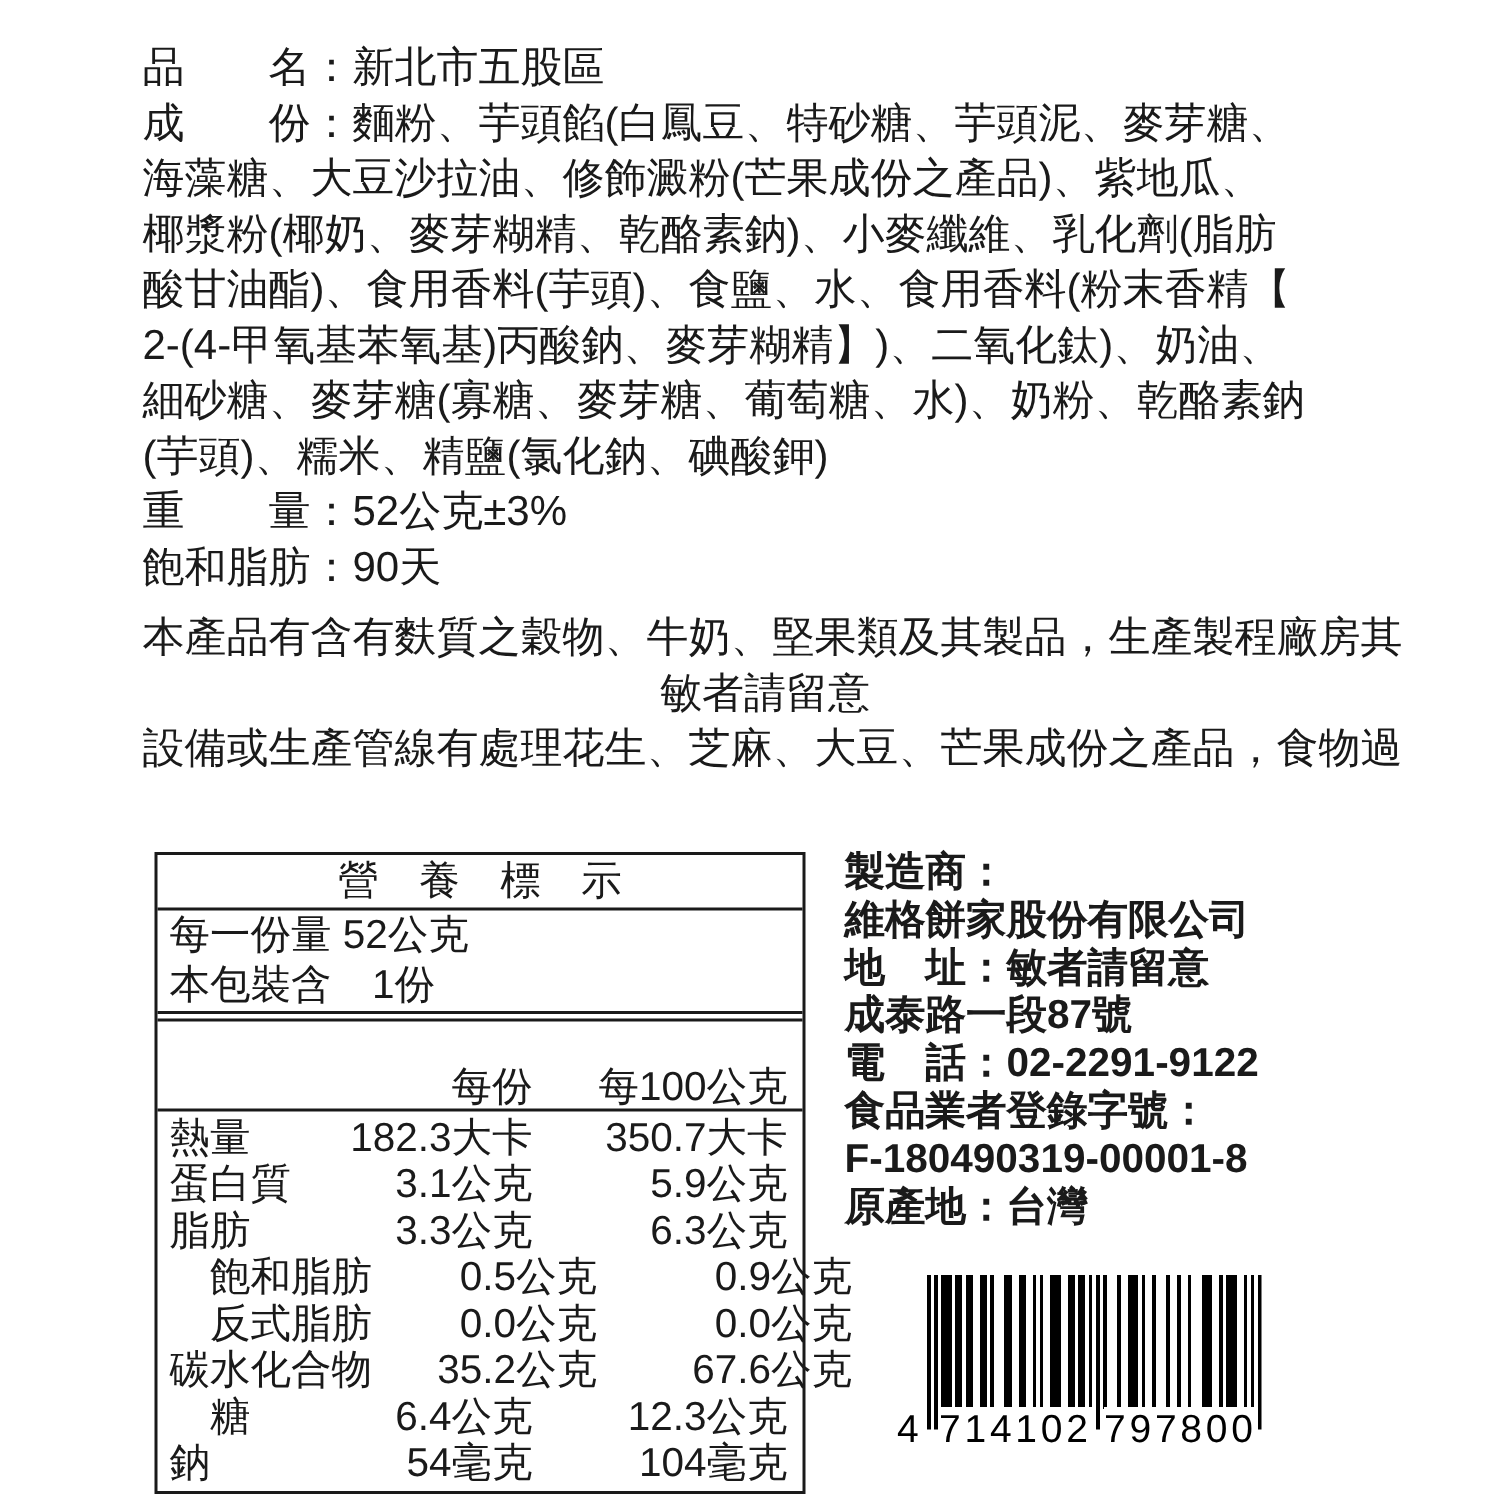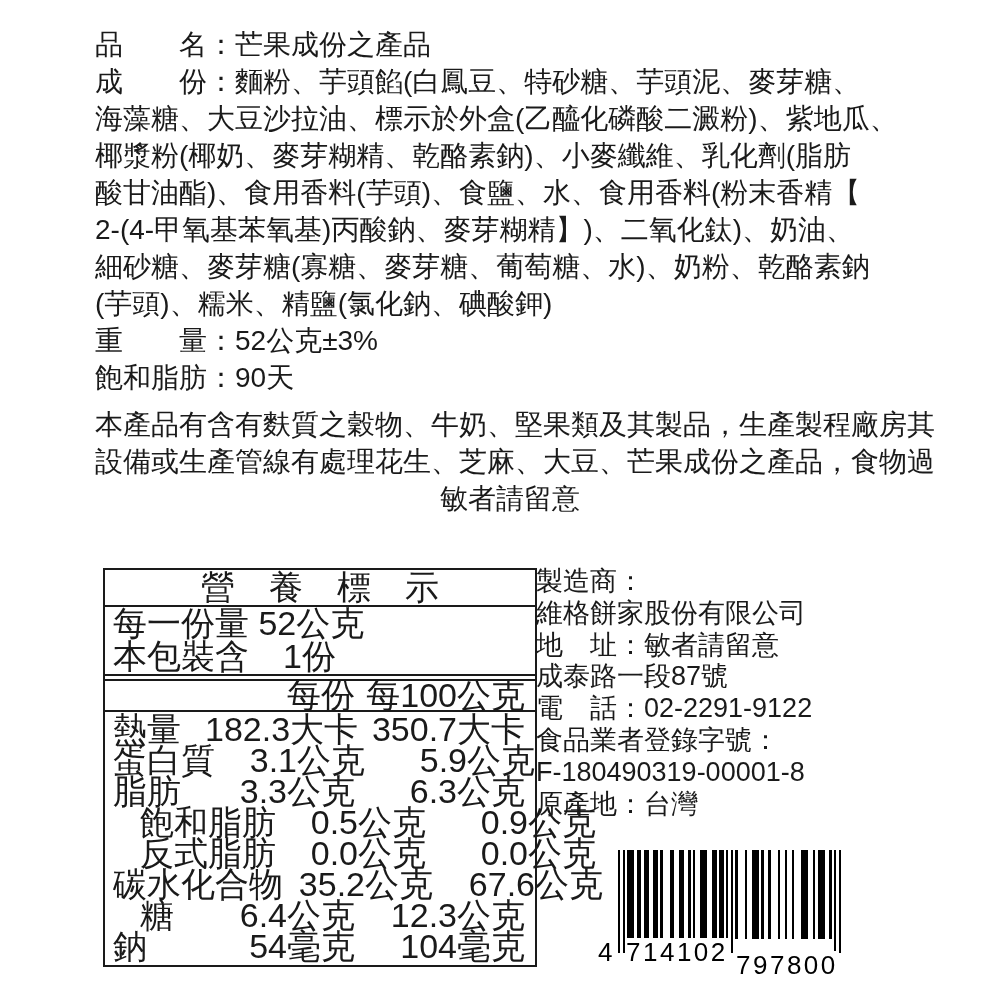--- a/index.html
+++ b/index.html
@@ -11,69 +11,69 @@
   }
   .label-text{
     position:absolute;left:95px;top:26px;width:830px;
     font-size:28px;line-height:37px;font-weight:500;
     white-space:nowrap;
   }
   .allergy-block{margin-top:10px;text-align:center;}
   .nutrition-table{
     position:absolute;left:103px;top:568px;width:434px;
     box-sizing:border-box;border:2px solid #1a1a1a;
-    font-size:34px;font-weight:500;
+    font-size:27px;font-weight:500;
   }
   .nt-title{line-height:35px;text-align:center;}
   .nt-line{border-bottom:2px solid #1a1a1a;}
   .nt-serving{padding:0 8px 1px 8px;}
   .nt-serving div{line-height:33px;white-space:nowrap;}
   .nt-gap{height:3px;}
   .nt-header,.nt-row{
     display:grid;grid-template-columns:1fr 150px 170px;
     white-space:nowrap;
   }
-  .nt-header{line-height:29px;padding:0 10px 0 8px;}
+  .nt-header{line-height:29px;padding:0 10px 0 8px;margin-top:29px;}
   .nt-rows{padding:2px 10px 3px 8px;}
   .nt-row{line-height:31px;}
   .num{text-align:right;}
   .indent{padding-left:27px;}
   .manufacturer{
-    position:absolute;left:536px;top:566px;
-    font-size:27px;line-height:31.8px;font-weight:400;
+    position:absolute;left:563px;top:566px;
+    font-size:27px;line-height:31.8px;font-weight:700;
     white-space:nowrap;
   }
   .barcode{position:absolute;left:598px;top:850px;width:260px;height:120px;}
   .barcode svg{position:absolute;left:20px;top:0;}
   .bc-digit,.bc-group{
     position:absolute;top:88px;font-size:26px;font-weight:500;
     color:#000;background:#fff;line-height:28px;
   }
   .bc-first{left:0;}
   .bc-g1{left:28px;letter-spacing:2.5px;}
-  .bc-g2{left:138px;letter-spacing:2.5px;margin-top:13px;}
+  .bc-g2{left:138px;letter-spacing:2.5px;}
 </style>
 </head>
 <body>
 
 <div class="label-text">
-  <div>品　　名：芒果成份之產品</div>
+  <div>品　　名：新北市五股區</div>
   <div>成　　份：麵粉、芋頭餡(白鳳豆、特砂糖、芋頭泥、麥芽糖、</div>
-  <div>海藻糖、大豆沙拉油、標示於外盒(乙醯化磷酸二澱粉)、紫地瓜、</div>
+  <div>海藻糖、大豆沙拉油、修飾澱粉(芒果成份之產品)、紫地瓜、</div>
   <div>椰漿粉(椰奶、麥芽糊精、乾酪素鈉)、小麥纖維、乳化劑(脂肪</div>
   <div>酸甘油酯)、食用香料(芋頭)、食鹽、水、食用香料(粉末香精【</div>
   <div>2-(4-甲氧基苯氧基)丙酸鈉、麥芽糊精】)、二氧化鈦)、奶油、</div>
   <div>細砂糖、麥芽糖(寡糖、麥芽糖、葡萄糖、水)、奶粉、乾酪素鈉</div>
   <div>(芋頭)、糯米、精鹽(氯化鈉、碘酸鉀)</div>
   <div>重　　量：52公克±3%</div>
   <div>飽和脂肪：90天</div>
   <div class="allergy-block">
     <div>本產品有含有麩質之穀物、牛奶、堅果類及其製品，生產製程廠房其</div>
+    <div>敏者請留意</div>
     <div>設備或生產管線有處理花生、芝麻、大豆、芒果成份之產品，食物過</div>
-    <div>敏者請留意</div>
   </div>
 </div>
 
 <div class="nutrition-table">
   <div class="nt-title nt-line">營　養　標　示</div>
   <div class="nt-serving nt-line">
     <div>每一份量 52公克</div>
     <div>本包裝含　1份</div>
   </div>
   <div class="nt-gap nt-line"></div>

